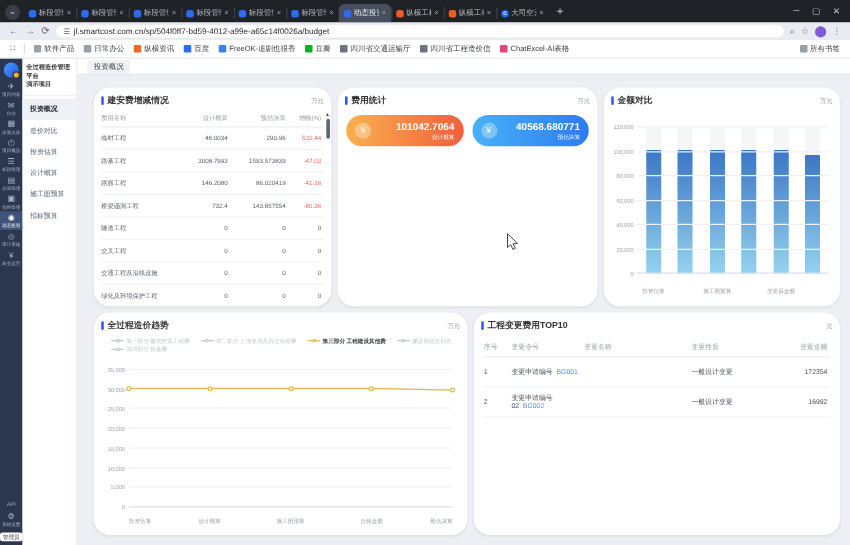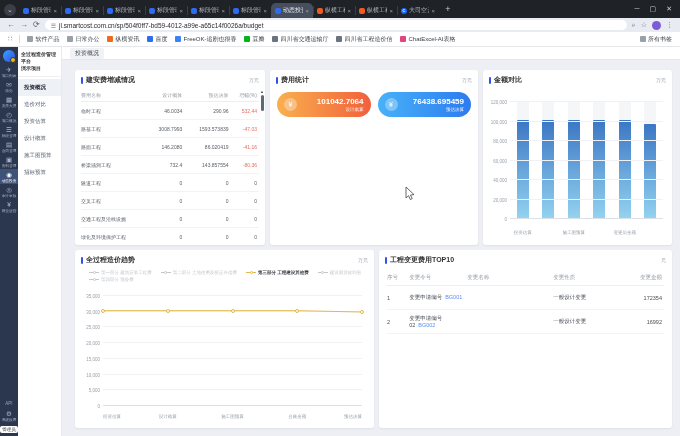--- a/index.html
+++ b/index.html
@@ -64,21 +64,21 @@
   .proj{padding:4px 3px 5px;border-bottom:1px solid #eef0f3;font-size:5px;font-weight:bold;
         color:#333;line-height:1.35}
   #menu{padding-top:2px}
   .menu-item{font-size:5.5px;color:#5a6472;padding:5px 0 5px 6px}
   .menu-item.active{background:#eef1f6;color:#1f2430;font-weight:bold}
   .content-bg{position:absolute;left:62px;top:47px;width:618px;height:389px;background:#edeff4}
   .pagetabs{position:absolute;left:62px;top:47px;width:618px;height:13px;background:#fff;
             border-bottom:1px solid #e4e7ec;display:flex;align-items:center;padding-left:8px;box-sizing:border-box}
   .pagetab{font-size:6px;color:#40454d;background:#f1f2f5;padding:1px 5px;border-radius:2px}
   
-  .panel{position:absolute;background:#fff;border-radius:3px;box-shadow:0 1px 2px rgba(30,40,60,.07)}
+  .panel{position:absolute;background:#fff;border-radius:13px;box-shadow:0 1px 2px rgba(30,40,60,.07)}
   #panelA{left:75px;top:70px;width:190px;height:175px;overflow:hidden}
   #panelB{left:270px;top:70px;width:208px;height:175px}
   #panelC{left:483px;top:70px;width:189px;height:175px}
   #panelD{left:75px;top:250px;width:299px;height:178px}
   #panelE{left:379px;top:250px;width:293px;height:178px}
   .phead{display:flex;align-items:center;padding:5px 6px 3px}
   .pbar{width:2px;height:7px;background:#2f54eb;margin-right:3px;border-radius:1px;flex:none}
   .ptitle{font-size:7px;font-weight:bold;color:#333}
   .punit{margin-left:auto;font-size:5px;color:#9aa1a9}
   
@@ -425,21 +425,21 @@
     <div class="pill orange">
       <span class="picon">¥</span>
       <span class="pdata">
         <div class="pvalue">101042.7064</div>
         <div class="plabel">设计概算</div>
       </span>
     </div>
     <div class="pill blue">
       <span class="picon">¥</span>
       <span class="pdata">
-        <div class="pvalue">76438.695459</div>
+        <div class="pvalue">40568.680771</div>
         <div class="plabel">预估决算</div>
       </span>
     </div>
   </div>
 </div>
 
 <div class="panel" id="panelC">
   <div class="phead">
     <span class="pbar"></span>
     <span class="ptitle">金额对比</span>

